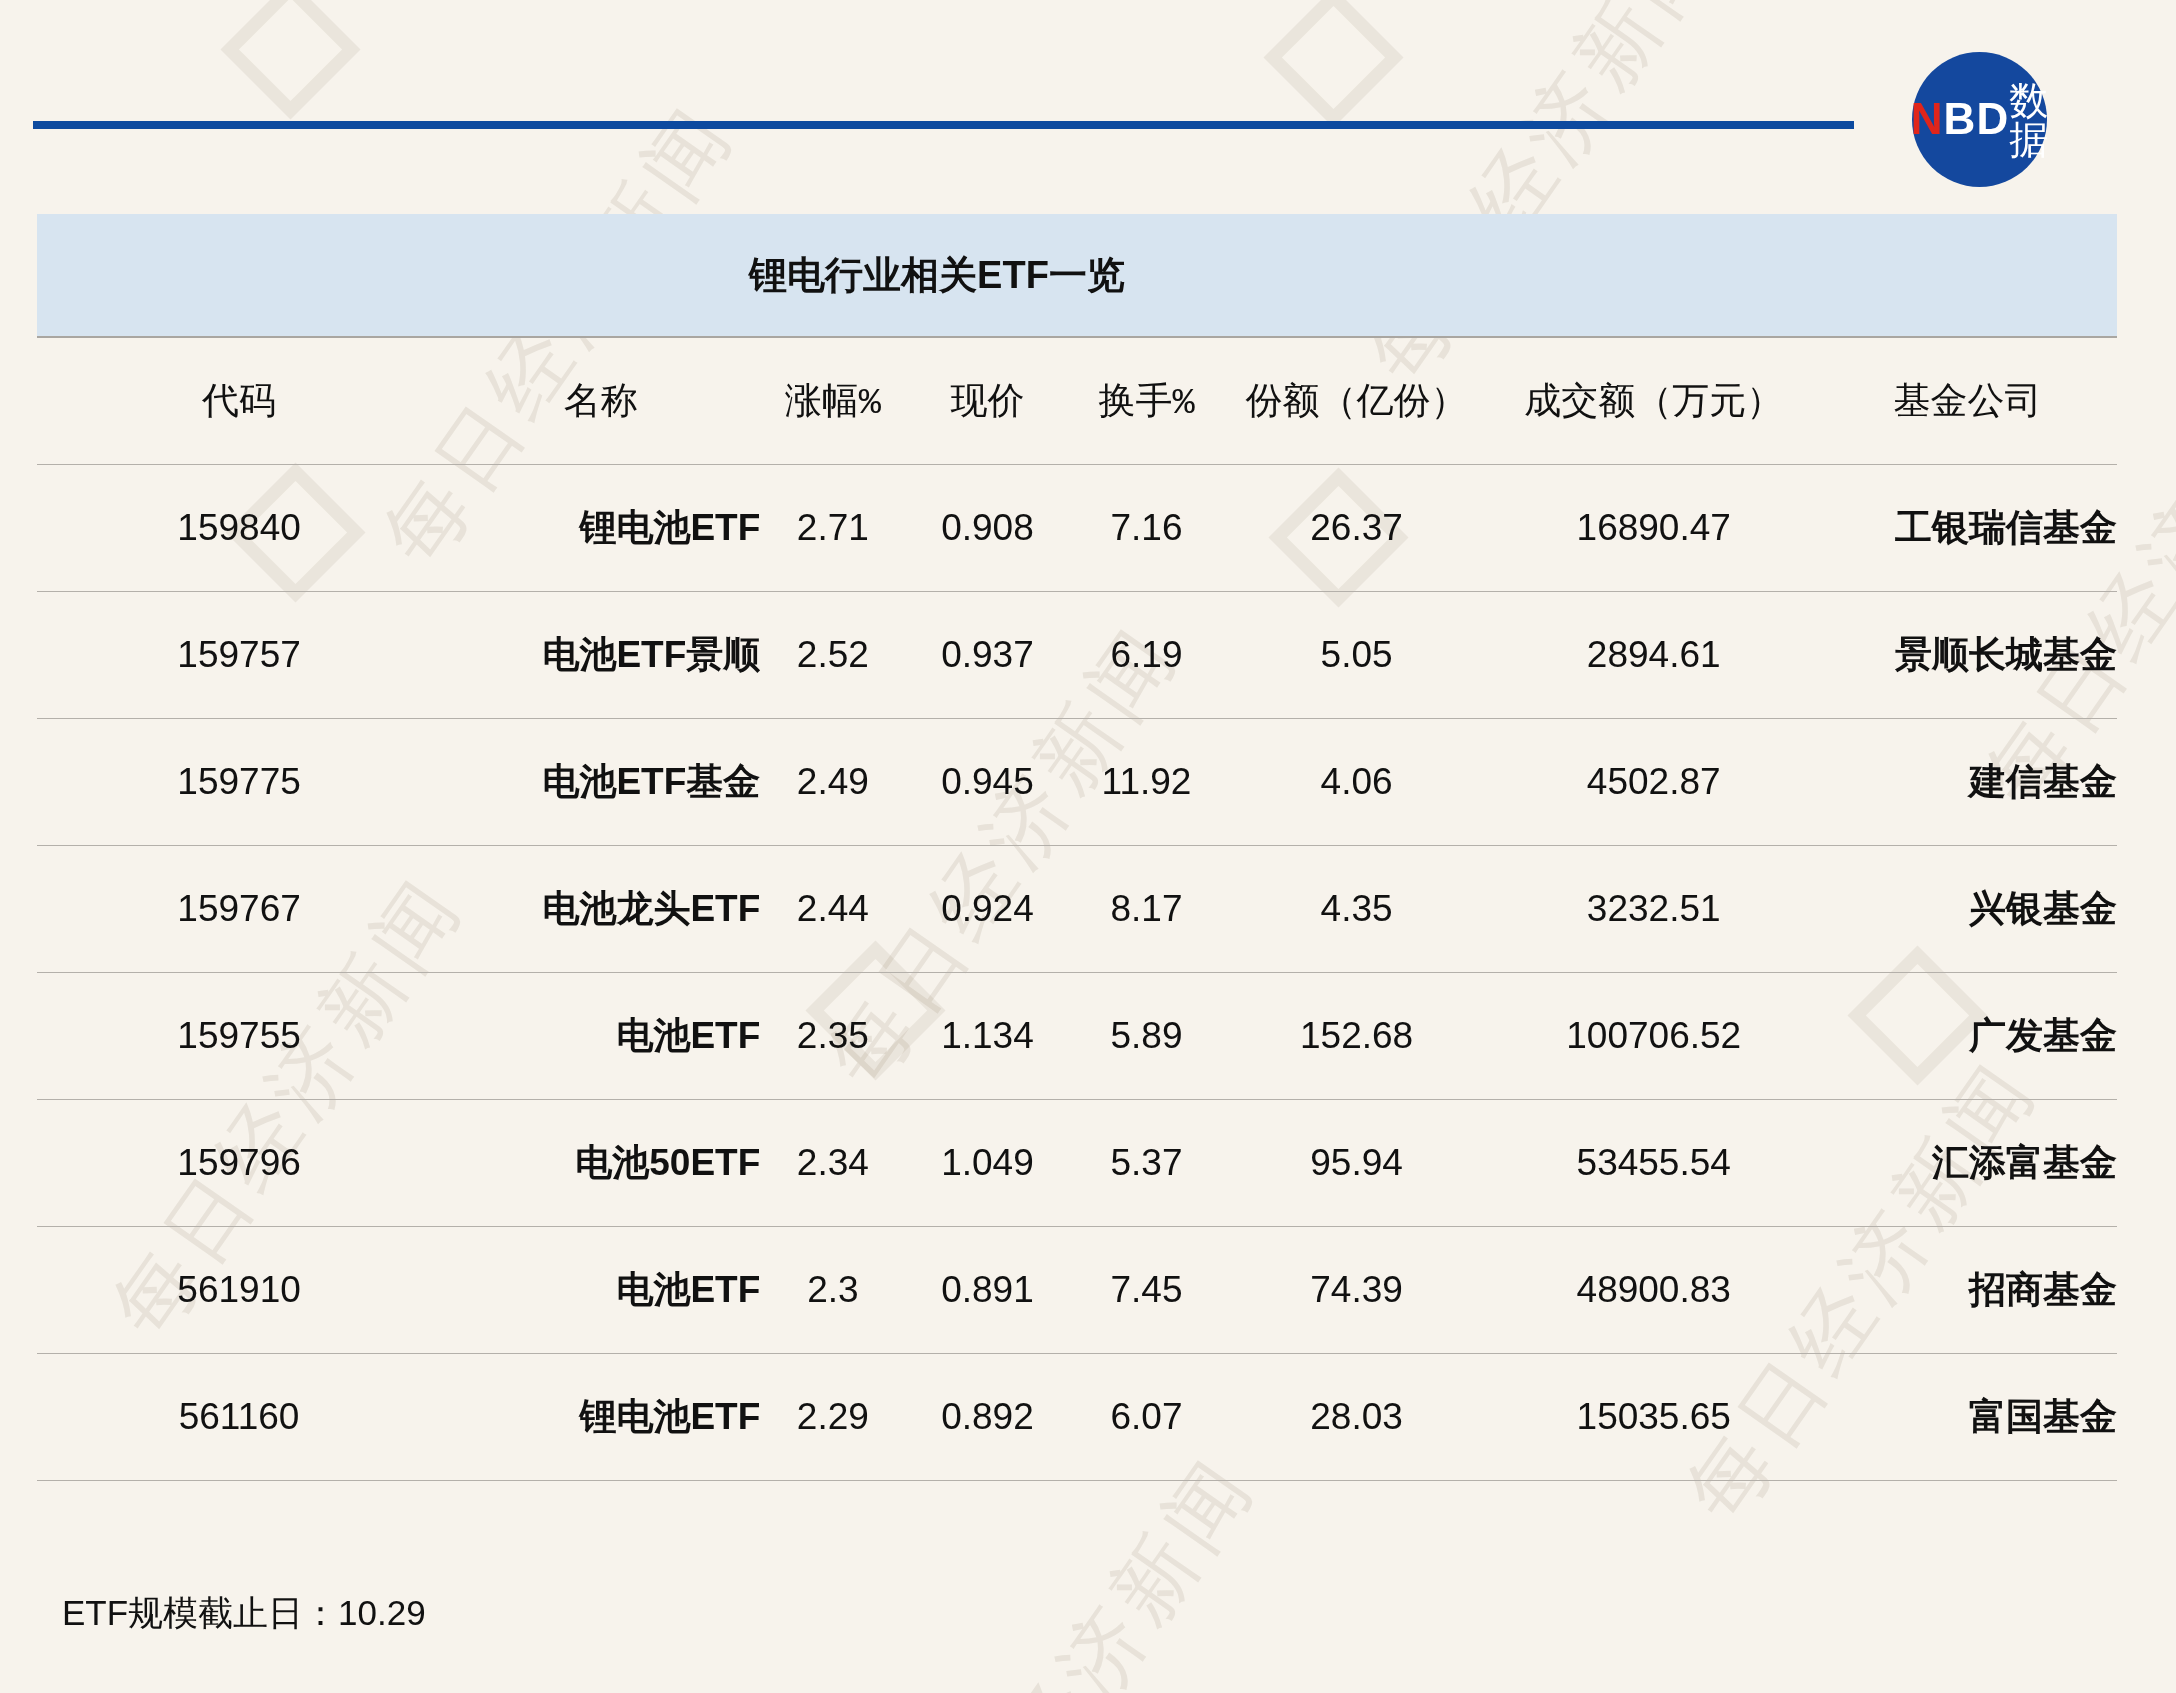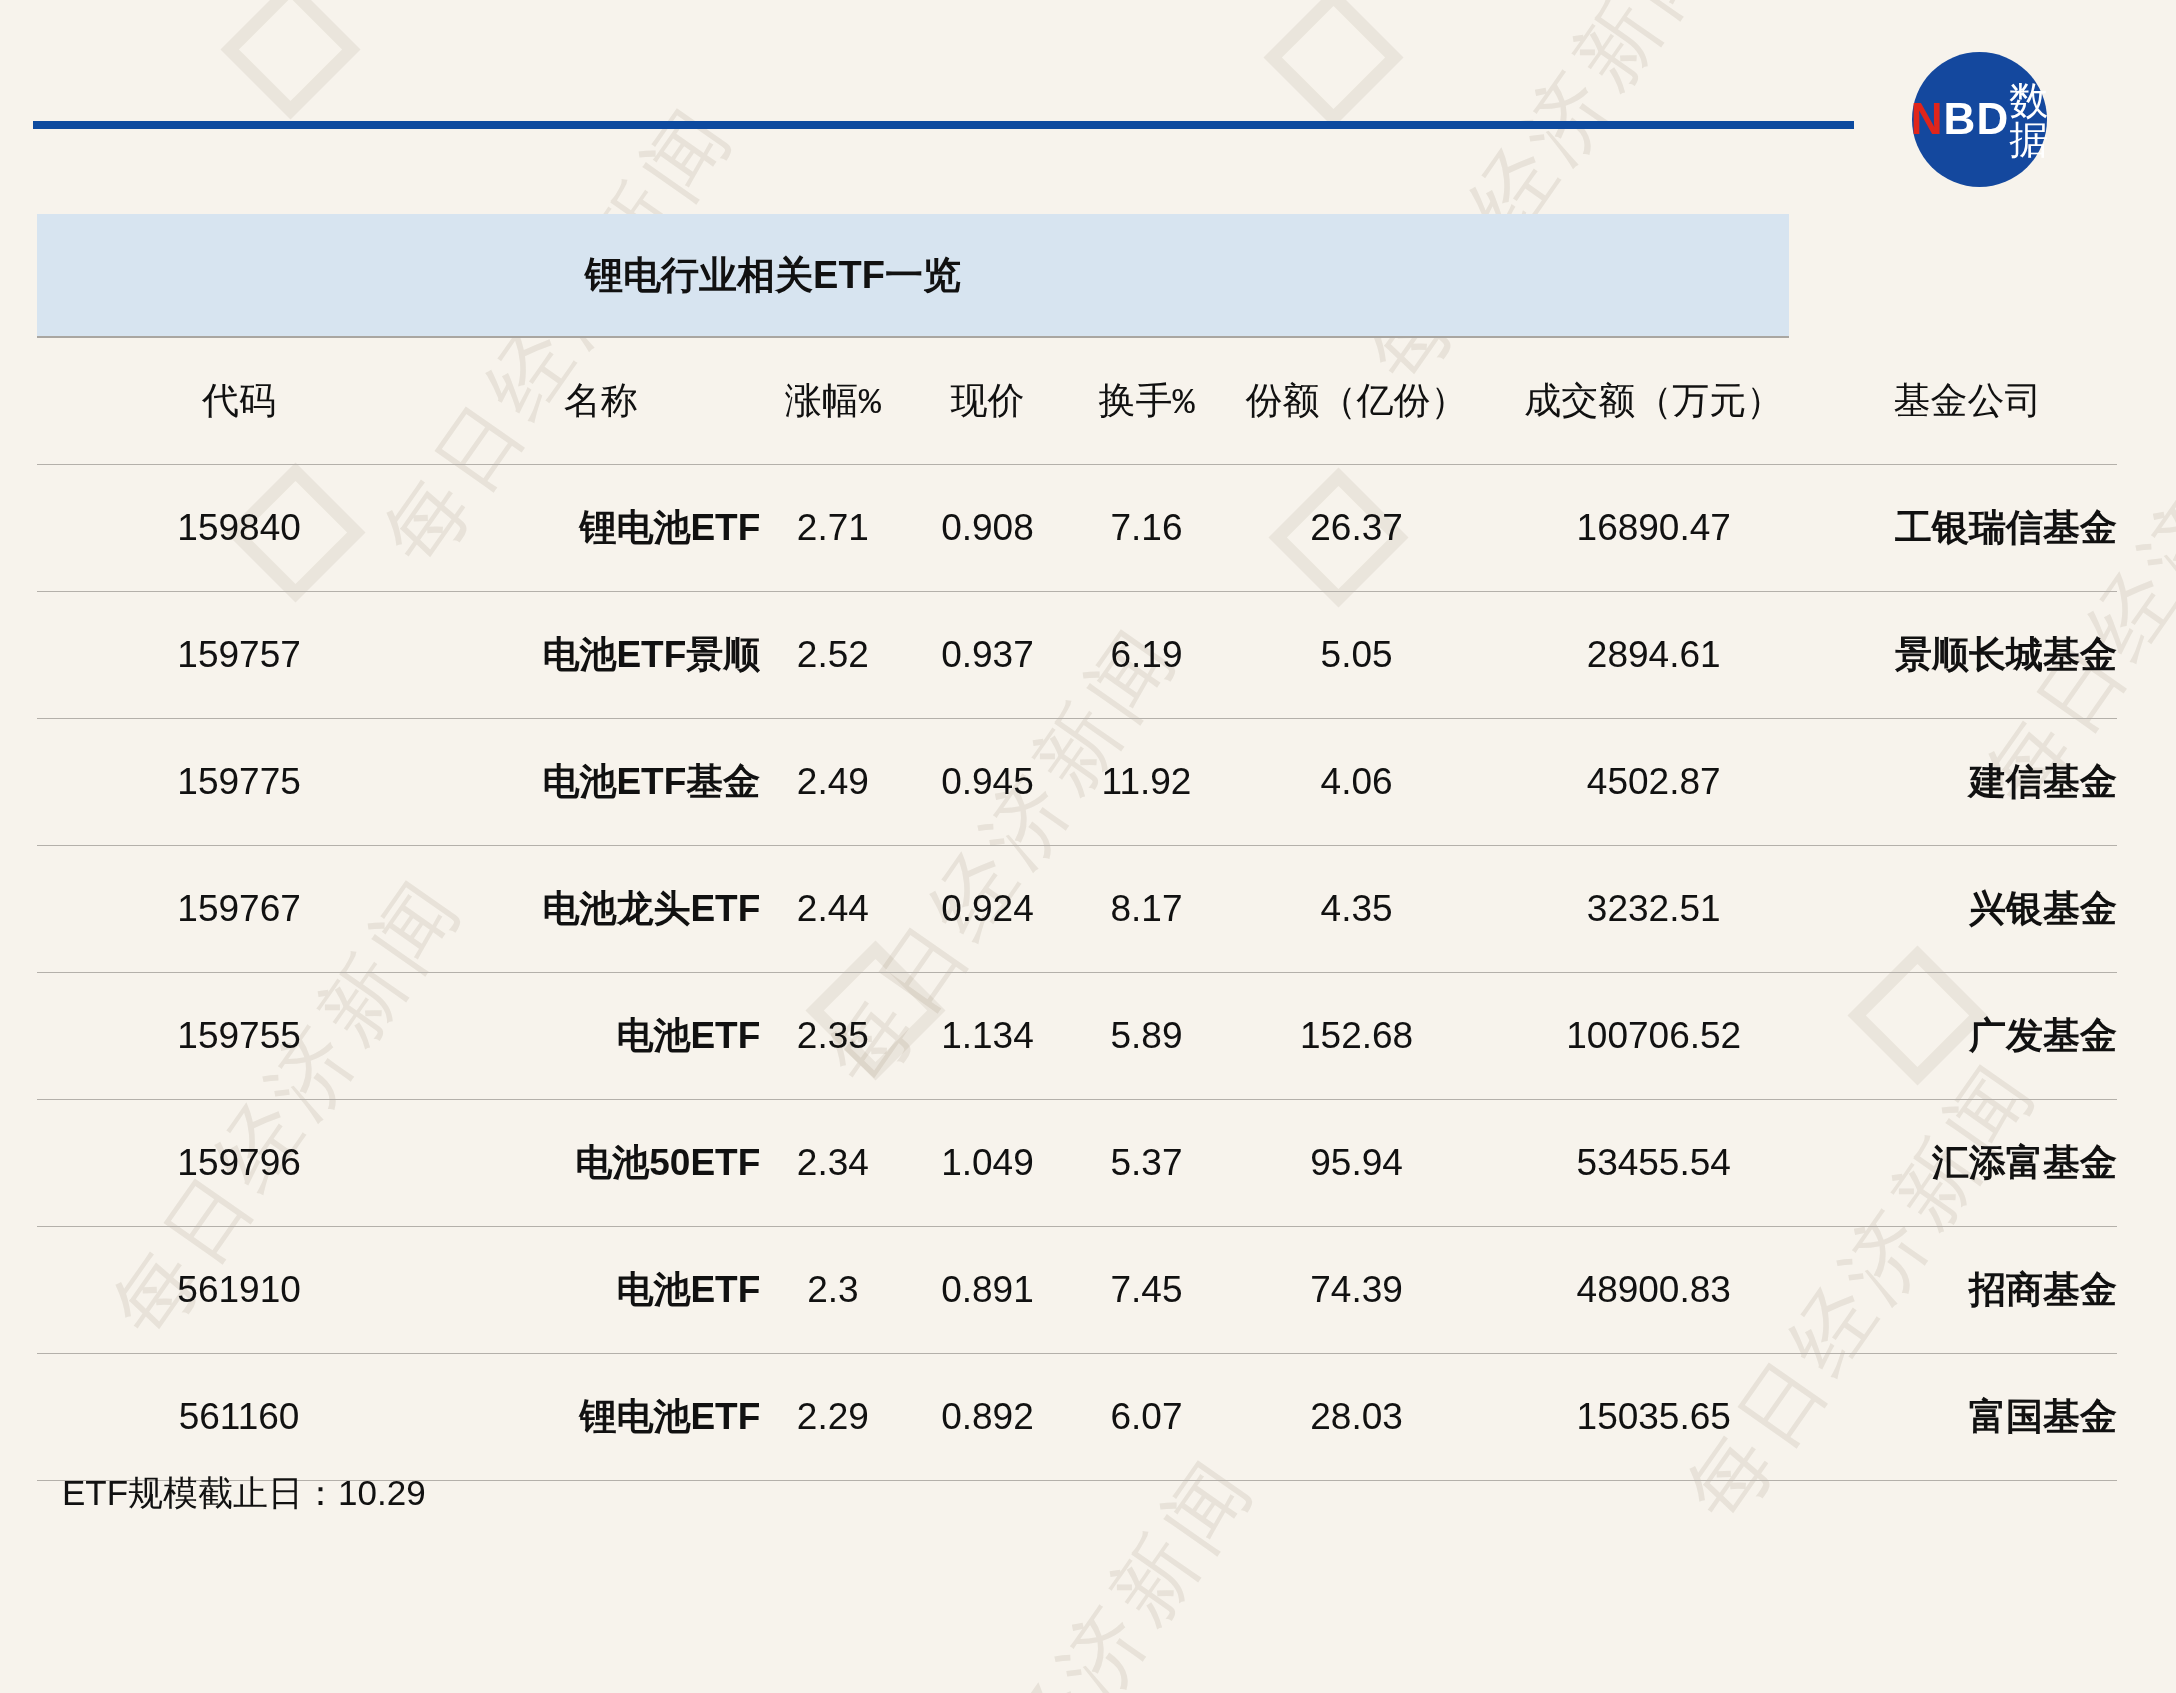--- a/index.html
+++ b/index.html
@@ -26,21 +26,21 @@
   }
   .logo .l1{font-size:44px;font-weight:700;letter-spacing:1px;}
   .logo .l1 .red{color:#e0251b;}
   .logo .l1 .white{color:#ffffff;}
   .logo .l2{font-size:39px;font-weight:400;color:#ffffff;margin-top:1.9px;}
 
   
   .table-wrap{position:absolute;left:37px;top:214px;width:2080px;}
   .table-title{
     box-sizing:border-box;
-    width:1752px;height:124px;
+    width:2080px;height:124px;
     background:#d7e4f0;
     border-bottom:2.9px solid #a9a6a1;
     text-align:center;
     padding-right:280px;
     font-size:38px;font-weight:700;color:#111;
     line-height:122px;
   }
   table{
     border-collapse:collapse;table-layout:fixed;width:2080px;
   }
@@ -48,21 +48,21 @@
     height:126px;text-align:center;vertical-align:middle;
     border-bottom:1.9px solid #b4b0aa;
     font-size:37px;font-weight:400;color:#111;
     padding:0;overflow:hidden;white-space:nowrap;
   }
   th{font-weight:400;font-family:Liberation Mono, monospace;}
   td.col1,td.col7{font-weight:600;text-align:right;}
 
   
   .footer-note{
-    position:absolute;left:62px;top:1470px;
+    position:absolute;left:62px;top:1590px;
     font-size:35px;color:#111;
   }
 
   
   .wm{
     position:absolute;
     font-size:82px;letter-spacing:7.7px;white-space:nowrap;
     color:rgba(125,108,80,0.12);
     transform:rotate(-55deg);
     pointer-events:none;

